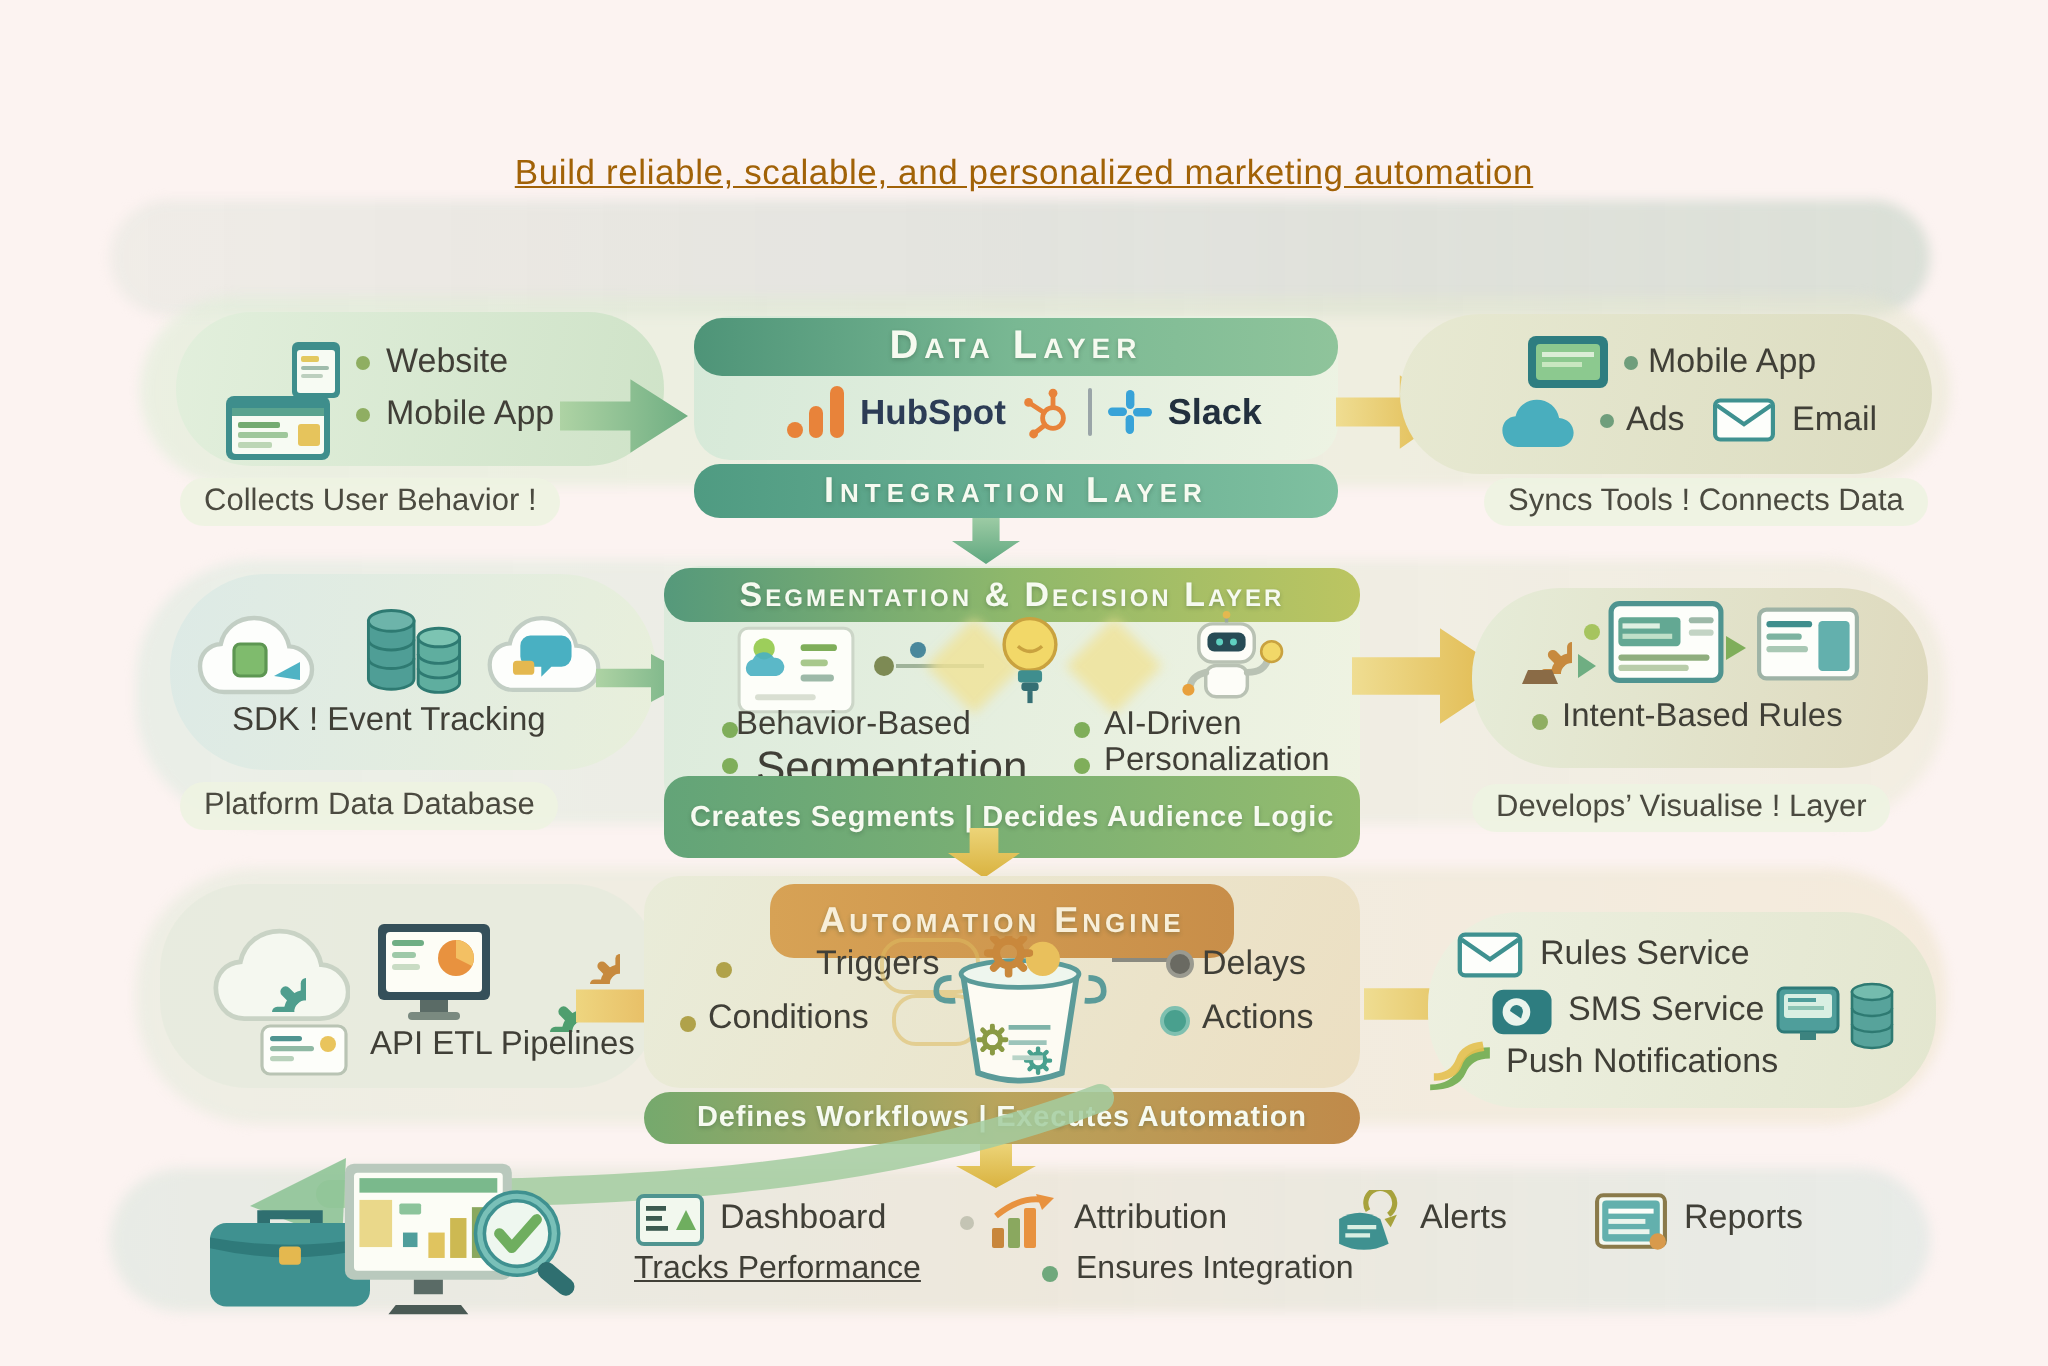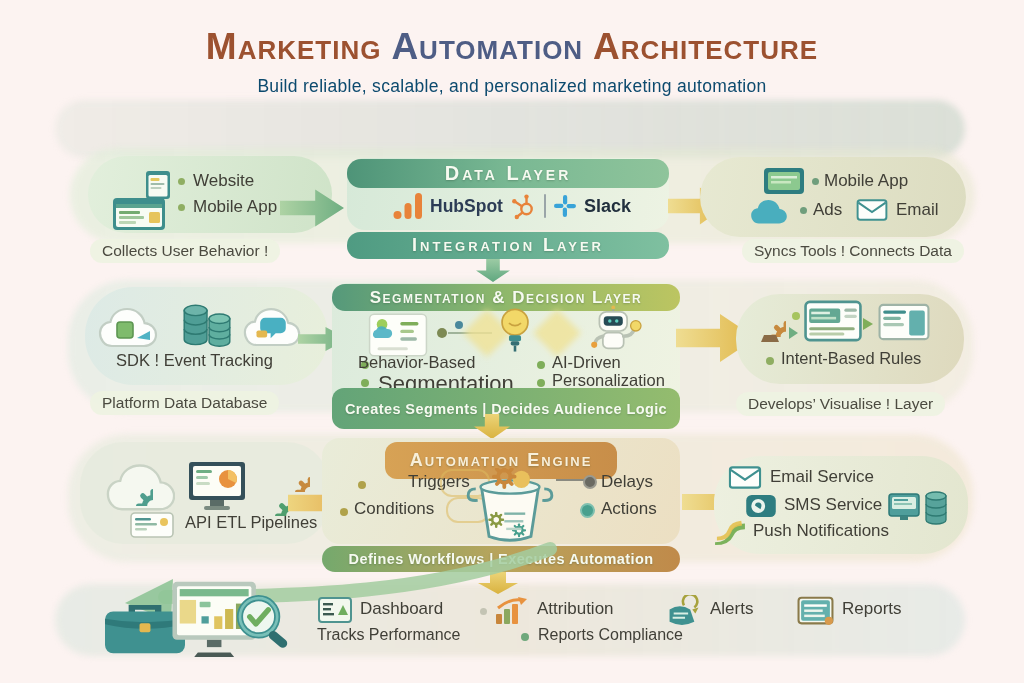--- a/index.html
+++ b/index.html
@@ -20,21 +20,21 @@
   .ad{position:absolute;clip-path:polygon(30% 0,70% 0,70% 50%,100% 50%,50% 100%,0 50%,30% 50%);}
   .green-ar{background:linear-gradient(90deg,#aed3a4,#6fae82);}
   .yellow-ar{background:linear-gradient(90deg,#efdd92,#e0b74a);}
   .orange-ar{background:linear-gradient(90deg,#eed57f,#e2a94e);}
   .green-ad{background:linear-gradient(#9ccba4,#5fa77f);}
   .yellow-ad{background:linear-gradient(#ecd478,#d9b23f);}
   .ghost{position:absolute;border:2px solid rgba(220,185,95,.55);border-radius:12px;}
   .title-line{position:absolute;left:0;right:0;top:26px;text-align:center;
         font-variant:small-caps;font-weight:700;font-size:37px;letter-spacing:1px;}
   .subtitle{position:absolute;left:0;right:0;top:76px;text-align:center;
-        font-size:17.5px;color:#0c4a6e;letter-spacing:.3px;}
+        font-size:17.5px;color:#a16207;letter-spacing:.3px;text-decoration:underline;}
   svg{display:block;}
 </style>
 </head>
 <body>
 
 <div id="stage">
 
   <svg width="0" height="0" style="position:absolute">
     <defs>
       <symbol id="gear" viewBox="-13 -13 26 26">
@@ -59,25 +59,20 @@
       </symbol>
     </defs>
   </svg>
 
   <div class="wash" style="left:55px;top:100px;width:910px;height:58px;border-radius:40px;background:linear-gradient(90deg,rgba(228,230,222,.5),rgba(205,214,206,.55),rgba(186,205,190,.5));"></div>
   <div class="wash" style="left:70px;top:148px;width:905px;height:95px;border-radius:48px;background:linear-gradient(90deg,rgba(223,238,216,.6),rgba(231,231,208,.55));"></div>
   <div class="wash" style="left:68px;top:280px;width:905px;height:132px;border-radius:60px;background:linear-gradient(90deg,rgba(219,234,223,.55),rgba(233,232,211,.5));"></div>
   <div class="wash" style="left:68px;top:434px;width:905px;height:128px;border-radius:60px;background:linear-gradient(90deg,rgba(224,233,216,.5),rgba(236,226,199,.5));"></div>
   <div class="wash" style="left:55px;top:584px;width:910px;height:72px;border-radius:36px;background:linear-gradient(90deg,rgba(226,233,226,.75),rgba(233,228,212,.75),rgba(223,231,227,.7));"></div>
 
-  <div class="title-line">
-    <span style="color:#9c5130;">Marketing</span>
-    <span style="color:#4e5d85;">Automation</span>
-    <span style="color:#9c5130;">Architecture</span>
-  </div>
   <div class="subtitle">Build reliable, scalable, and personalized marketing automation</div>
 
   <div class="cap" style="left:88px;top:156px;width:244px;height:77px;border-radius:38px;background:linear-gradient(100deg,#e2efdc,#cfe3c8);"></div>
 
   <div class="abs" style="left:145px;top:170px;">
     <svg width="26" height="30" viewBox="0 0 26 30">
         <rect x="1" y="1" width="24" height="28" rx="3" fill="#3e8e8c"></rect>
         <rect x="3.5" y="5" width="19" height="21.5" rx="1.5" fill="#f7fbf3"></rect>
         <rect x="5.5" y="8" width="9" height="3" rx="1" fill="#e3c95f"></rect>
         <rect x="5.5" y="13" width="14" height="2" rx="1" fill="#9fbcab"></rect>
@@ -247,21 +242,21 @@
         <circle cx="34" cy="18.5" r="2" fill="#5fd0c0"></circle>
         <rect x="18" y="32" width="24" height="18" rx="6" fill="#fdfdf8" stroke="#b9c2b4" stroke-width="2"></rect>
         <path d="M42 36 q10 0 12-8" stroke="#b9c2b4" stroke-width="4" fill="none" stroke-linecap="round"></path>
         <circle cx="56" cy="24" r="6" fill="#f2d868" stroke="#c9a23f" stroke-width="1.5"></circle>
         <path d="M18 36 q-8 2 -9 8" stroke="#b9c2b4" stroke-width="4" fill="none" stroke-linecap="round"></path>
         <circle cx="8" cy="46" r="3.5" fill="#e8a03c"></circle>
       </svg>
   </div>
 
   <div class="dot" style="left:361px;top:361px;width:8px;height:8px;background:#7fae5a;"></div>
-  <div class="lbl" style="left:358px;top:353px;font-size:16.5px;">Behavior-Based</div>
+  <div class="lbl" style="left:368px;top:353px;font-size:16.5px;">Behavior-Based</div>
   <div class="dot" style="left:361px;top:379px;width:8px;height:8px;background:#7fae5a;"></div>
   <div class="lbl" style="left:378px;top:371px;font-size:22px;">Segmentation</div>
   <div class="dot" style="left:537px;top:361px;width:8px;height:8px;background:#7fae5a;"></div>
   <div class="lbl" style="left:552px;top:353px;font-size:16.5px;">AI-Driven</div>
   <div class="dot" style="left:537px;top:379px;width:8px;height:8px;background:#7fae5a;"></div>
   <div class="lbl" style="left:552px;top:371px;font-size:16.5px;">Personalization</div>
 
   <div class="band cband" style="left:332px;top:388px;width:348px;height:41px;border-radius:12px;background:linear-gradient(90deg,#63a478,#94bc6e);">Creates Segments  |  Decides Audience Logic</div>
   <div class="ad yellow-ad" style="left:474px;top:414px;width:36px;height:25px;"></div>
 
@@ -388,21 +383,21 @@
   <div class="ad yellow-ad" style="left:478px;top:572px;width:40px;height:22px;"></div>
 
   <div class="ar yellow-ar" style="left:682px;top:480px;width:70px;height:44px;"></div>
 
   <div class="cap" style="left:714px;top:456px;width:254px;height:98px;border-radius:46px;background:linear-gradient(100deg,#edf0e0,#e3e6cf);"></div>
   <div class="abs" style="left:728px;top:466px;color:#3f9190;">
     <svg width="34" height="23" viewBox="0 0 30 21">
         <use href="#env"></use>
       </svg>
   </div>
-  <div class="lbl" style="left:770px;top:467px;">Email Service</div>
+  <div class="lbl" style="left:770px;top:467px;">Rules Service</div>
   <div class="abs" style="left:745px;top:494px;">
     <svg width="32" height="24" viewBox="0 0 34 26">
         <rect x="1" y="1" width="32" height="24" rx="6" fill="#2e7d80"></rect>
         <circle cx="14" cy="13" r="7.5" fill="#eaf4ec"></circle>
         <path d="M10.5 12.5 a3.5 3.5 0 1 1 7 .5 l-1 3.5 z" fill="#2e7d80"></path>
       </svg>
   </div>
   <div class="lbl" style="left:784px;top:495px;">SMS Service</div>
   <div class="abs" style="left:888px;top:488px;">
     <svg width="62" height="40" viewBox="0 0 62 40">
@@ -502,17 +497,17 @@
         <rect x="1.5" y="1.5" width="33" height="25" rx="3" fill="#f4f9f1" stroke="#8a7a4a" stroke-width="2"></rect>
         <rect x="4" y="4" width="28" height="20" rx="2" fill="#63b0ad"></rect>
         <rect x="7" y="8" width="22" height="2.4" fill="#fdfefa"></rect>
         <rect x="7" y="13" width="18" height="2.4" fill="#eaf4ec"></rect>
         <rect x="7" y="18" width="20" height="2.4" fill="#eaf4ec"></rect>
         <circle cx="31" cy="24" r="4" fill="#d89a4c"></circle>
       </svg>
   </div>
   <div class="lbl" style="left:842px;top:599px;">Reports</div>
 
-  <div class="lbl" style="left:317px;top:626px;font-size:16px;">Tracks Performance</div>
+  <div class="lbl" style="left:317px;top:626px;font-size:16px;text-decoration:underline;">Tracks Performance</div>
   <div class="dot" style="left:521px;top:633px;width:8px;height:8px;background:#6fa87c;"></div>
-  <div class="lbl" style="left:538px;top:626px;font-size:16px;">Reports Compliance</div>
+  <div class="lbl" style="left:538px;top:626px;font-size:16px;">Ensures Integration</div>
 
 </div>
 
 </body></html>

